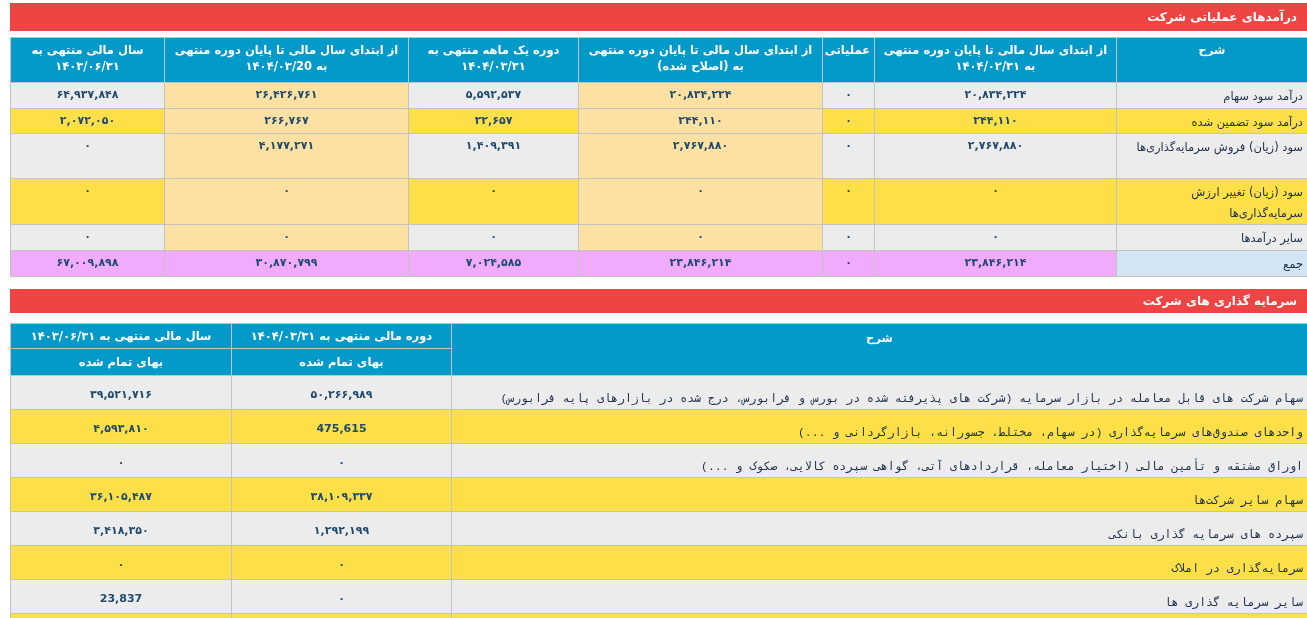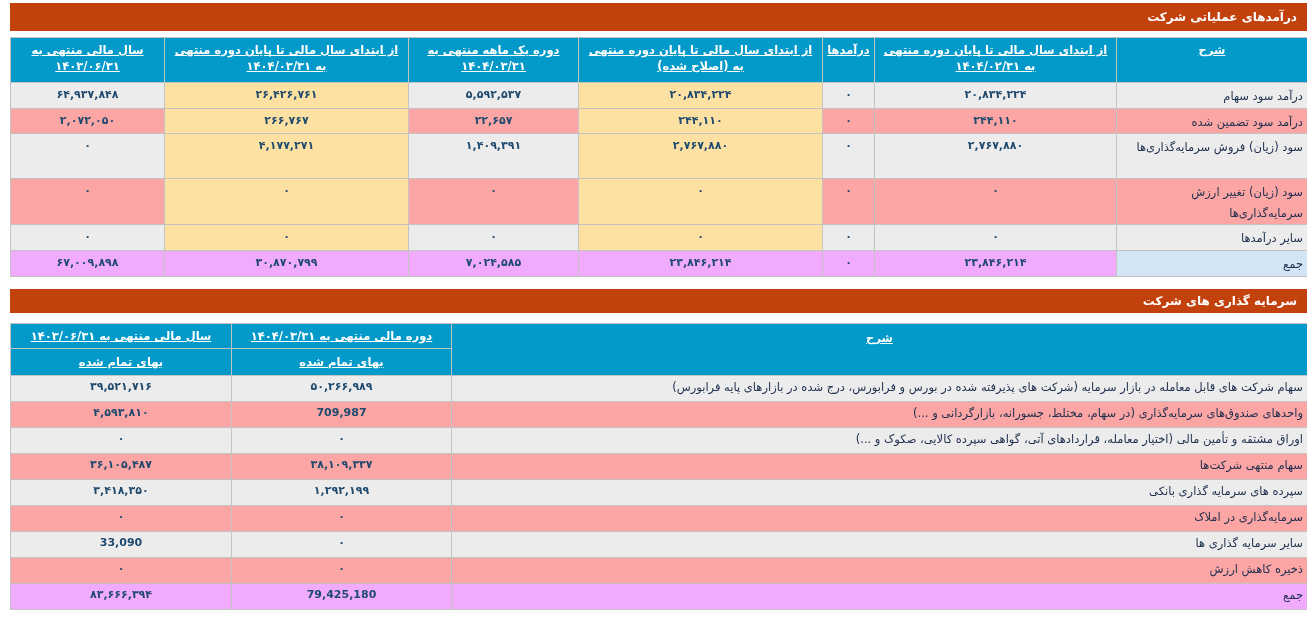--- a/index.html
+++ b/index.html
@@ -2,78 +2,77 @@
 <html><head>
 <meta charset="utf-8">
 <style>
   html, body { margin: 0; padding: 0; background: #ffffff; }
   body {
     width: 1307px; height: 618px; overflow: hidden; position: relative;
     font-family: "DejaVu Sans", sans-serif;
   }
   .section-title {
     position: absolute; left: 10px; right: 0;
-    background: #c2410c; color: #ffffff;
+    background: #ef4444; color: #ffffff;
     font-size: 12px; font-weight: bold;
     direction: rtl; text-align: right;
     padding-right: 10px; box-sizing: border-box;
     display: flex; align-items: center;
   }
   table {
     position: absolute; left: 10px; border-collapse: collapse;
     direction: rtl; table-layout: fixed;
     font-size: 11px;
   }
   th, td {
     border: 1px solid #c3c3c3; box-sizing: border-box;
     padding: 0 4px; overflow: hidden;
   }
   th {
     background: #0399c9; color: #ffffff; font-weight: bold;
     font-size: 11.5px; vertical-align: top; line-height: 16px; padding-top: 4px;
     text-align: center;
-    text-decoration: underline;
   }
   td { color: #1f4a6e; font-weight: bold; text-align: center; vertical-align: top; padding-top: 5px; }
   td.desc { text-align: right; font-weight: normal; color: #1d2f4d; font-size: 11.5px; line-height: 21px; padding-top: 3px; }
   tr.gray td { background: #ececec; }
-  tr.blue td { background: #fca5a5; }
+  tr.blue td { background: #fde047; }
   tr.yellow td { background: #f0abfc; }
   td.hl { background: #fde1a2 !important; }
   td.bl { background: #d3e4f4 !important; }
   #t1 { top: 37px; width: 1297px; }
   #t2 { top: 323px; width: 1297px; }
   #t2 th { vertical-align: middle; padding-top: 0; }
   #t2 th.desc-head { vertical-align: top; padding-top: 6px; }
-  #t2 td { padding-top: 4px; }
-  #t2 td.desc { padding-top: 1px; }
+  #t2 td { padding-top: 12px; }
+  #t2 td.desc { padding-top: 12px; font-family: Liberation Mono, monospace; }
 </style>
 </head>
 <body>
 
 <div class="section-title" style="top:3px; height:28px;">درآمدهای عملیاتی شرکت</div>
 
 <table id="t1">
   <colgroup>
     <col style="width:191px">
     <col style="width:242px">
     <col style="width:52px">
     <col style="width:244px">
     <col style="width:170px">
     <col style="width:244px">
     <col style="width:154px">
   </colgroup>
   <thead>
     <tr style="height:45px">
       <th>شرح</th>
       <th>از ابتدای سال مالی تا پایان دوره منتهی به ۱۴۰۴/۰۲/۳۱</th>
-      <th>درآمدها</th>
+      <th>عملیاتی</th>
       <th>از ابتدای سال مالی تا پایان دوره منتهی به (اصلاح شده)</th>
       <th>دوره یک ماهه منتهی به ۱۴۰۴/۰۳/۳۱</th>
-      <th>از ابتدای سال مالی تا پایان دوره منتهی به ۱۴۰۴/۰۳/۳۱</th>
+      <th>از ابتدای سال مالی تا پایان دوره منتهی به ۱۴۰۴/۰۳/20</th>
       <th>سال مالی منتهی به ۱۴۰۳/۰۶/۳۱</th>
     </tr>
   </thead>
   <tbody>
     <tr class="gray" style="height:26px">
       <td class="desc">درآمد سود سهام</td>
       <td>۲۰,۸۳۴,۲۲۴</td>
       <td>۰</td>
       <td class="hl">۲۰,۸۳۴,۲۲۴</td>
       <td>۵,۵۹۲,۵۳۷</td>
@@ -148,47 +147,47 @@
     </tr>
   </thead>
   <tbody>
     <tr class="gray" style="height:26px">
       <td class="desc">سهام شرکت های قابل معامله در بازار سرمایه (شرکت های پذیرفته شده در بورس و فرابورس، درج شده در بازارهای پایه فرابورس)</td>
       <td>۵۰,۲۶۶,۹۸۹</td>
       <td>۳۹,۵۲۱,۷۱۶</td>
     </tr>
     <tr class="blue" style="height:26px">
       <td class="desc">واحدهای صندوق‌های سرمایه‌گذاری (در سهام، مختلط، جسورانه، بازارگردانی و ...)</td>
-      <td>709,987</td>
+      <td>475,615</td>
       <td>۴,۵۹۳,۸۱۰</td>
     </tr>
     <tr class="gray" style="height:26px">
       <td class="desc">اوراق مشتقه و تأمین مالی (اختیار معامله، قراردادهای آتی، گواهی سپرده کالایی، صکوک و ...)</td>
       <td>۰</td>
       <td>۰</td>
     </tr>
     <tr class="blue" style="height:26px">
-      <td class="desc">سهام منتهی شرکت‌ها</td>
+      <td class="desc">سهام سایر شرکت‌ها</td>
       <td>۳۸,۱۰۹,۳۳۷</td>
       <td>۳۶,۱۰۵,۴۸۷</td>
     </tr>
     <tr class="gray" style="height:26px">
       <td class="desc">سپرده های سرمایه گذاری بانکی</td>
       <td>۱,۲۹۲,۱۹۹</td>
       <td>۳,۴۱۸,۳۵۰</td>
     </tr>
     <tr class="blue" style="height:26px">
       <td class="desc">سرمایه‌گذاری در املاک</td>
       <td>۰</td>
       <td>۰</td>
     </tr>
     <tr class="gray" style="height:26px">
       <td class="desc">سایر سرمایه گذاری ها</td>
       <td>۰</td>
-      <td>33,090</td>
+      <td>23,837</td>
     </tr>
     <tr class="blue" style="height:26px">
       <td class="desc">ذخیره کاهش ارزش</td>
       <td>۰</td>
       <td>۰</td>
     </tr>
     <tr class="yellow" style="height:26px">
       <td class="desc">جمع</td>
       <td>79,425,180</td>
       <td>۸۳,۶۶۶,۳۹۴</td>

